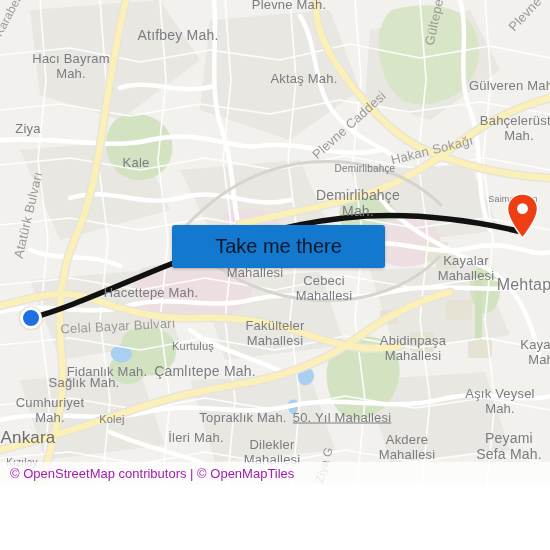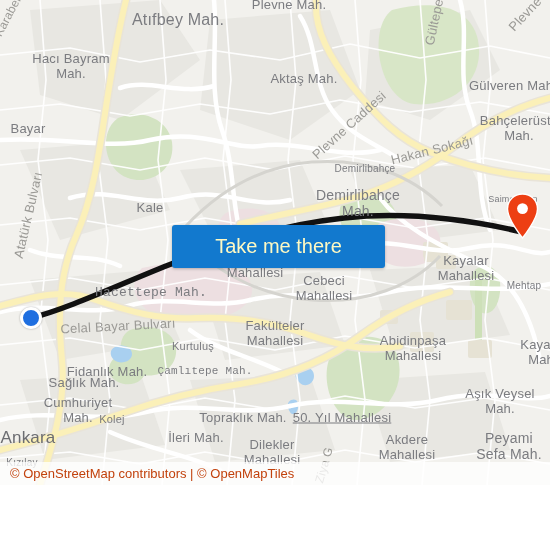--- a/index.html
+++ b/index.html
@@ -31,21 +31,21 @@
   }
   .mlabel.place{color:#7b7c80;}
   .mlabel.road{color:#9b9a96;}
   .mlabel.city{color:#6c6d71;}
 
   
   .cta{
     position:absolute;left:172px;top:225px;width:213px;height:43px;
     background:#1279ce;
     border:0;border-radius:3px;
-    color:#fef9c3;
+    color:#0f172a;
     font-size:20px;
     font-family:"Liberation Sans", sans-serif;
     cursor:pointer;
     box-shadow:0 1px 3px rgba(0,0,0,.25);
     display:flex;align-items:center;justify-content:center;
     padding:0;
   }
 
   
   .origin-dot{
@@ -58,21 +58,21 @@
   }
   .dest-pin{position:absolute;left:506px;top:193px;width:33px;height:46px;}
 
   
   .attrib-bar{
     position:absolute;left:0;top:462px;width:550px;height:23px;
     background:rgba(255,255,255,.78);
   }
   .attrib{
     position:absolute;left:10px;top:466px;
-    font-size:13px;color:#c2410c;
+    font-size:13px;color:#a21caf;
     font-family:"Liberation Sans", sans-serif;
     white-space:nowrap;
   }
 
   
   .footer{
     position:absolute;left:0;top:485px;width:550px;height:65px;
     background:#ffffff;
   }
 </style>
@@ -199,98 +199,98 @@
         <g stroke="#d5d4cf" stroke-width="3" fill="none">
           <path d="M178,232 C210,268 256,296 312,300 C366,304 412,286 440,256"></path>
           <path d="M186,226 C220,190 262,166 312,162 C368,158 412,176 442,206"></path>
         </g>
 
         <path d="M31,318 C70,308 120,284 176,262 C232,240 288,224 344,218 C400,212 462,218 522,232" stroke="#111111" stroke-width="5.5" fill="none" stroke-linecap="round"></path>
       </g>
     </svg>
 
     <div id="place-labels">
-        <div class="mlabel place" style="left: 178px; top: 20px; font-size: 16px;">
+        <div class="mlabel place" style="left: 178px; top: 35px; font-size: 14px;">
           <div>Atıfbey Mah.</div>
         </div>
         <div class="mlabel place" style="left: 289px; top: 4px; font-size: 13px;">
           <div>Plevne Mah.</div>
         </div>
         <div class="mlabel place" style="left: 71px; top: 66px; font-size: 13px;">
           <div>Hacı Bayram</div>
           <div>Mah.</div>
         </div>
         <div class="mlabel place" style="left: 304px; top: 78px; font-size: 13px;">
           <div>Aktaş Mah.</div>
         </div>
         <div class="mlabel place" style="left: 513px; top: 85px; font-size: 13px;">
           <div>Gülveren Mah.</div>
         </div>
         <div class="mlabel place" style="left: 28px; top: 128px; font-size: 13px;">
-          <div>Bayar</div>
-        </div>
-        <div class="mlabel place" style="left: 150px; top: 162px; font-size: 13px; margin-top: 45px;">
+          <div>Ziya</div>
+        </div>
+        <div class="mlabel place" style="left: 136px; top: 162px; font-size: 13px;">
           <div>Kale</div>
         </div>
         <div class="mlabel place" style="left: 519px; top: 128px; font-size: 13px;">
           <div>Bahçelerüstü</div>
           <div>Mah.</div>
         </div>
         <div class="mlabel place" style="left: 365px; top: 168px; font-size: 10px;">
           <div>Demirlibahçe</div>
         </div>
         <div class="mlabel place" style="left: 358px; top: 203px; font-size: 14px;">
           <div>Demirlibahçe</div>
           <div>Mah.</div>
         </div>
         <div class="mlabel place" style="left: 513px; top: 199px; font-size: 9px;">
           <div>Saimekadın</div>
         </div>
-        <div class="mlabel place" style="left: 151px; top: 292px; font-size: 13px; font-family: Liberation Mono, monospace;">
+        <div class="mlabel place" style="left: 151px; top: 292px; font-size: 13px;">
           <div>Hacettepe Mah.</div>
         </div>
         <div class="mlabel place" style="left: 255px; top: 272px; font-size: 13px;">
           <div>Mahallesi</div>
         </div>
         <div class="mlabel place" style="left: 324px; top: 288px; font-size: 13px;">
           <div>Cebeci</div>
           <div>Mahallesi</div>
         </div>
         <div class="mlabel place" style="left: 466px; top: 268px; font-size: 13px;">
           <div>Kayalar</div>
           <div>Mahallesi</div>
         </div>
-        <div class="mlabel place" style="left: 524px; top: 285px; font-size: 10px;">
+        <div class="mlabel place" style="left: 524px; top: 285px; font-size: 16px;">
           <div>Mehtap</div>
         </div>
         <div class="mlabel place" style="left: 275px; top: 333px; font-size: 13px;">
           <div>Fakülteler</div>
           <div>Mahallesi</div>
         </div>
         <div class="mlabel place" style="left: 193px; top: 346px; font-size: 11px;">
           <div>Kurtuluş</div>
         </div>
         <div class="mlabel place" style="left: 84px; top: 354px; font-size: 13px; margin-top: 28px;">
           <div>Sağlık Mah.</div>
         </div>
-        <div class="mlabel place" style="left: 205px; top: 371px; font-size: 11px; font-family: Liberation Mono, monospace;">
+        <div class="mlabel place" style="left: 205px; top: 371px; font-size: 14px;">
           <div>Çamlıtepe Mah.</div>
         </div>
         <div class="mlabel place" style="left: 413px; top: 348px; font-size: 13px;">
           <div>Abidinpaşa</div>
           <div>Mahallesi</div>
         </div>
         <div class="mlabel place" style="left: 543px; top: 352px; font-size: 13px;">
           <div>Kayalar</div>
           <div>Mah.</div>
         </div>
         <div class="mlabel place" style="left: 107px; top: 371px; font-size: 13px;">
           <div>Fidanlık Mah.</div>
         </div>
-        <div class="mlabel place" style="left: 50px; top: 410px; font-size: 13px; margin-left: 28px;">
+        <div class="mlabel place" style="left: 50px; top: 410px; font-size: 13px;">
           <div>Cumhuriyet</div>
           <div>Mah.</div>
         </div>
         <div class="mlabel place" style="left: 112px; top: 419px; font-size: 11px;">
           <div>Kolej</div>
         </div>
         <div class="mlabel place" style="left: 243px; top: 417px; font-size: 13px;">
           <div>Topraklık Mah.</div>
         </div>
         <div class="mlabel place" style="left: 342px; top: 417px; font-size: 13px; text-decoration: underline;">

